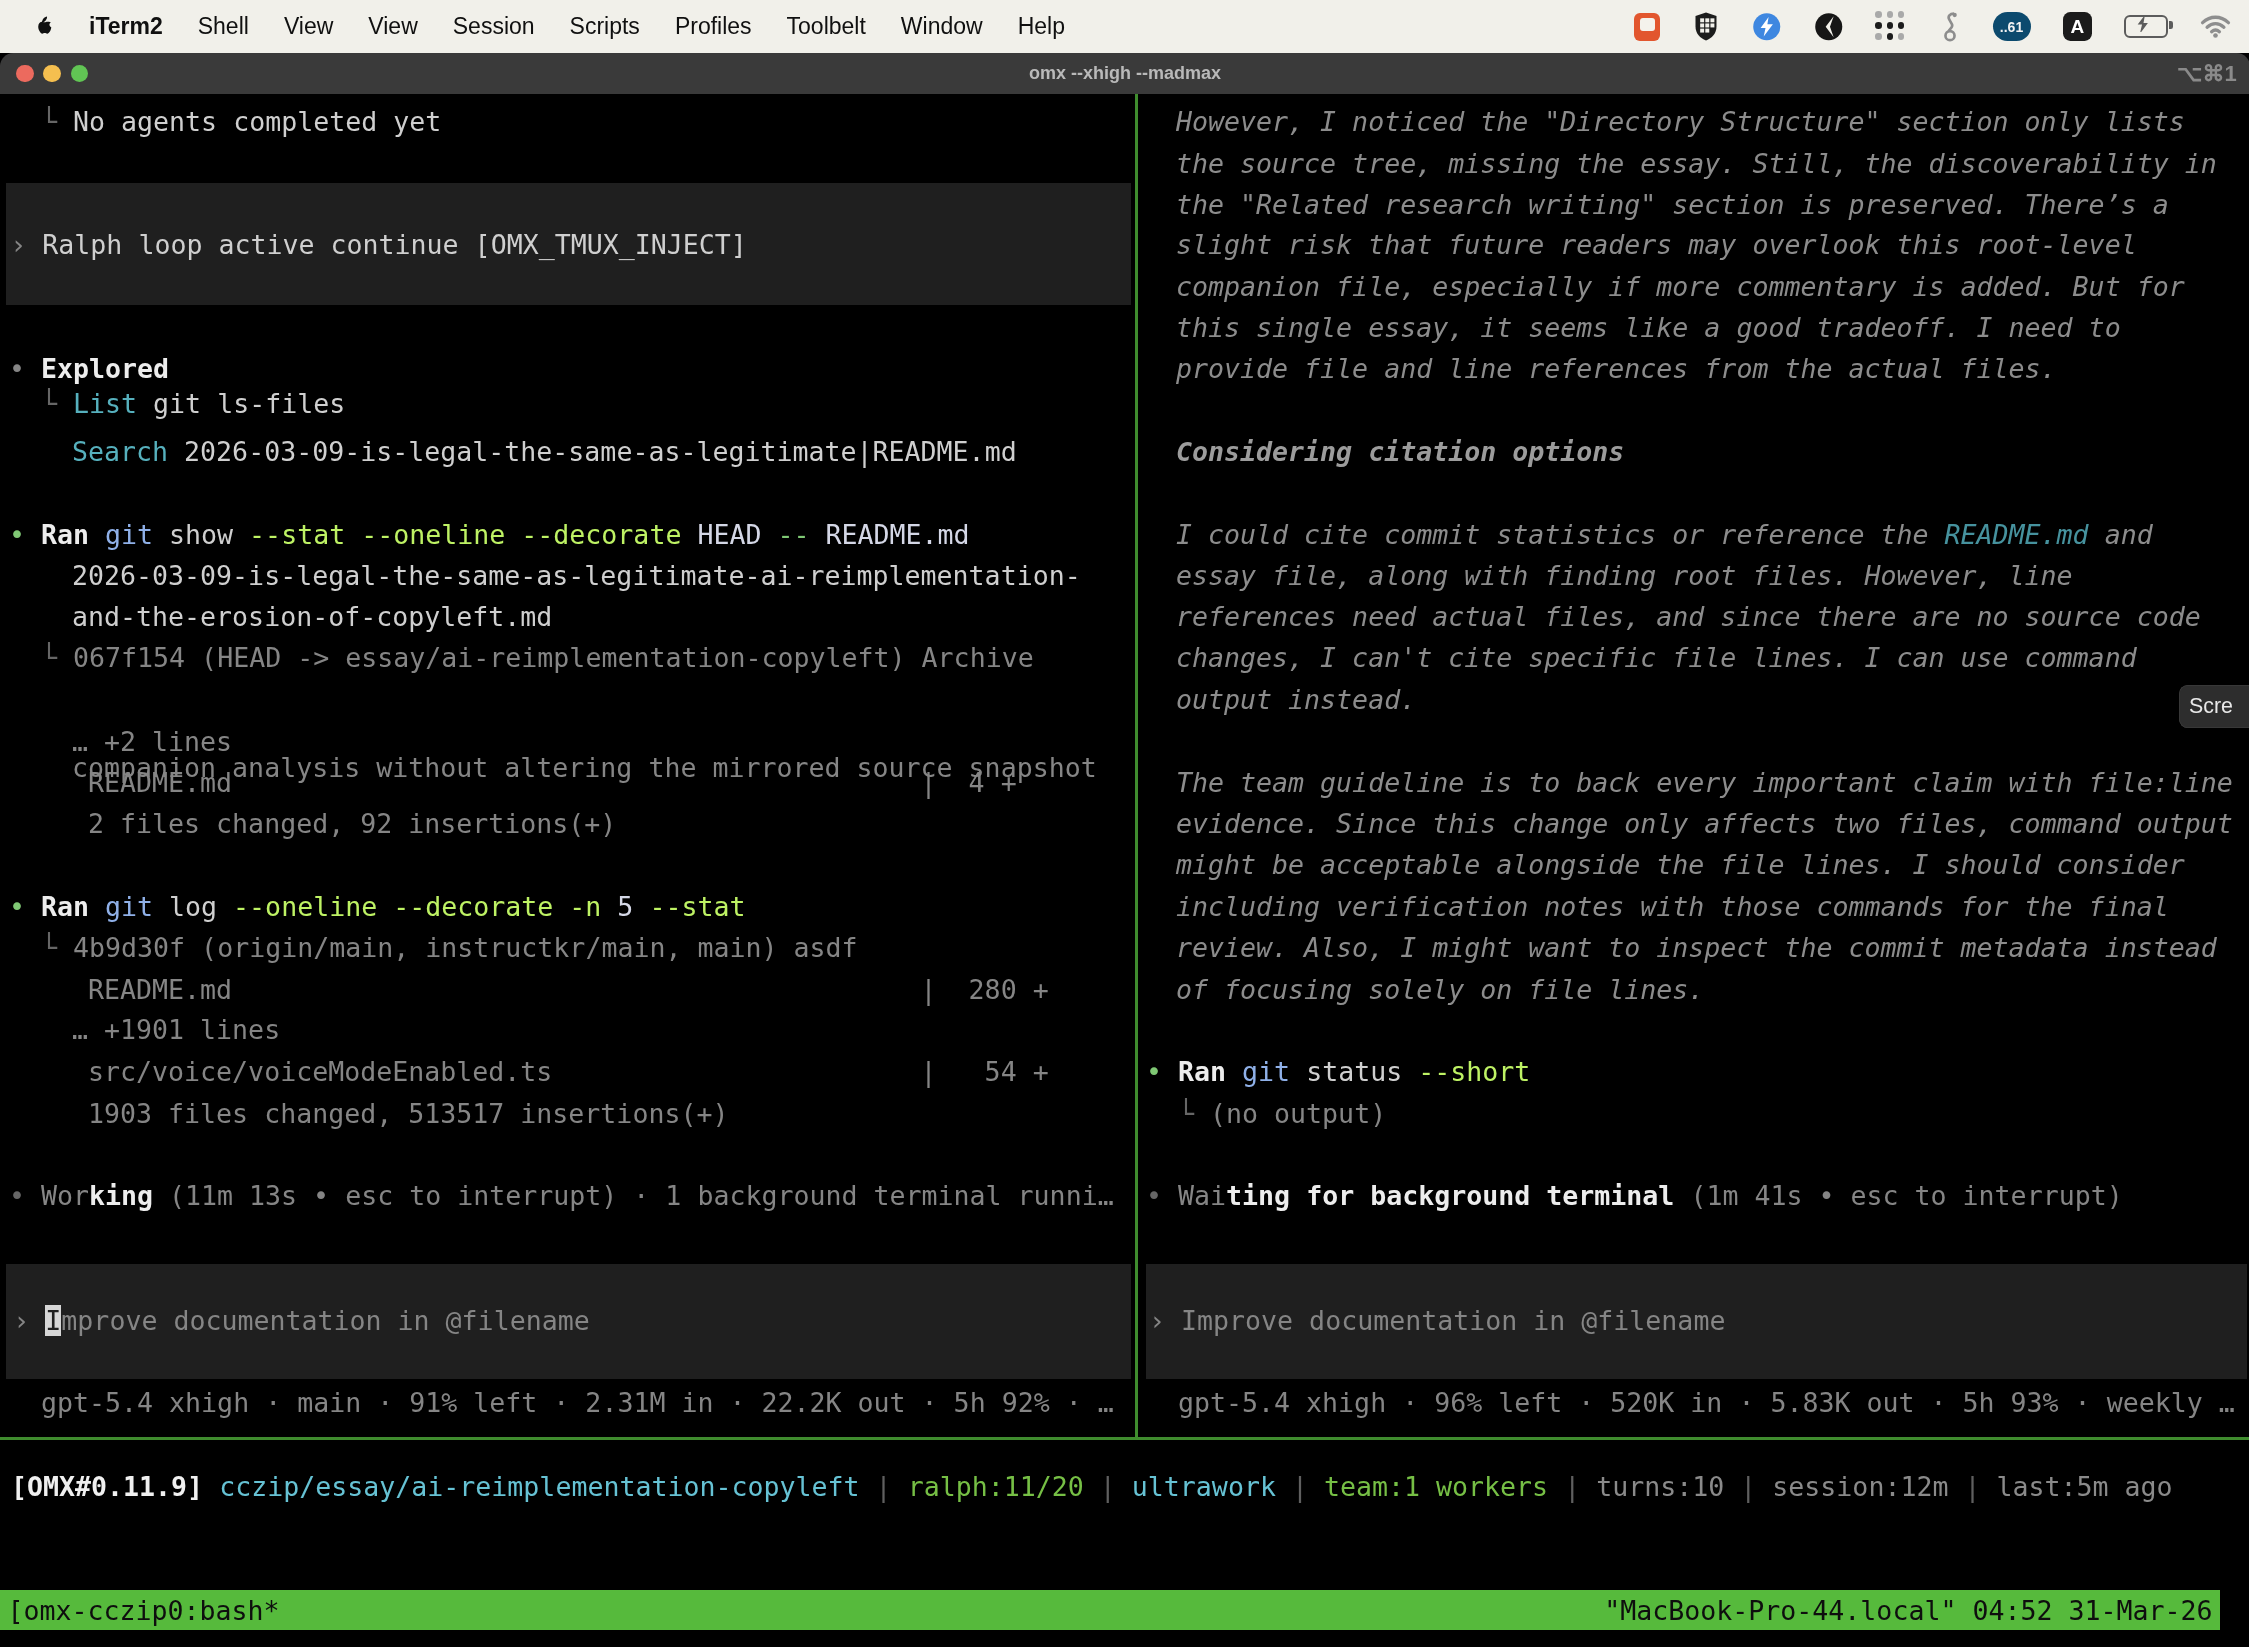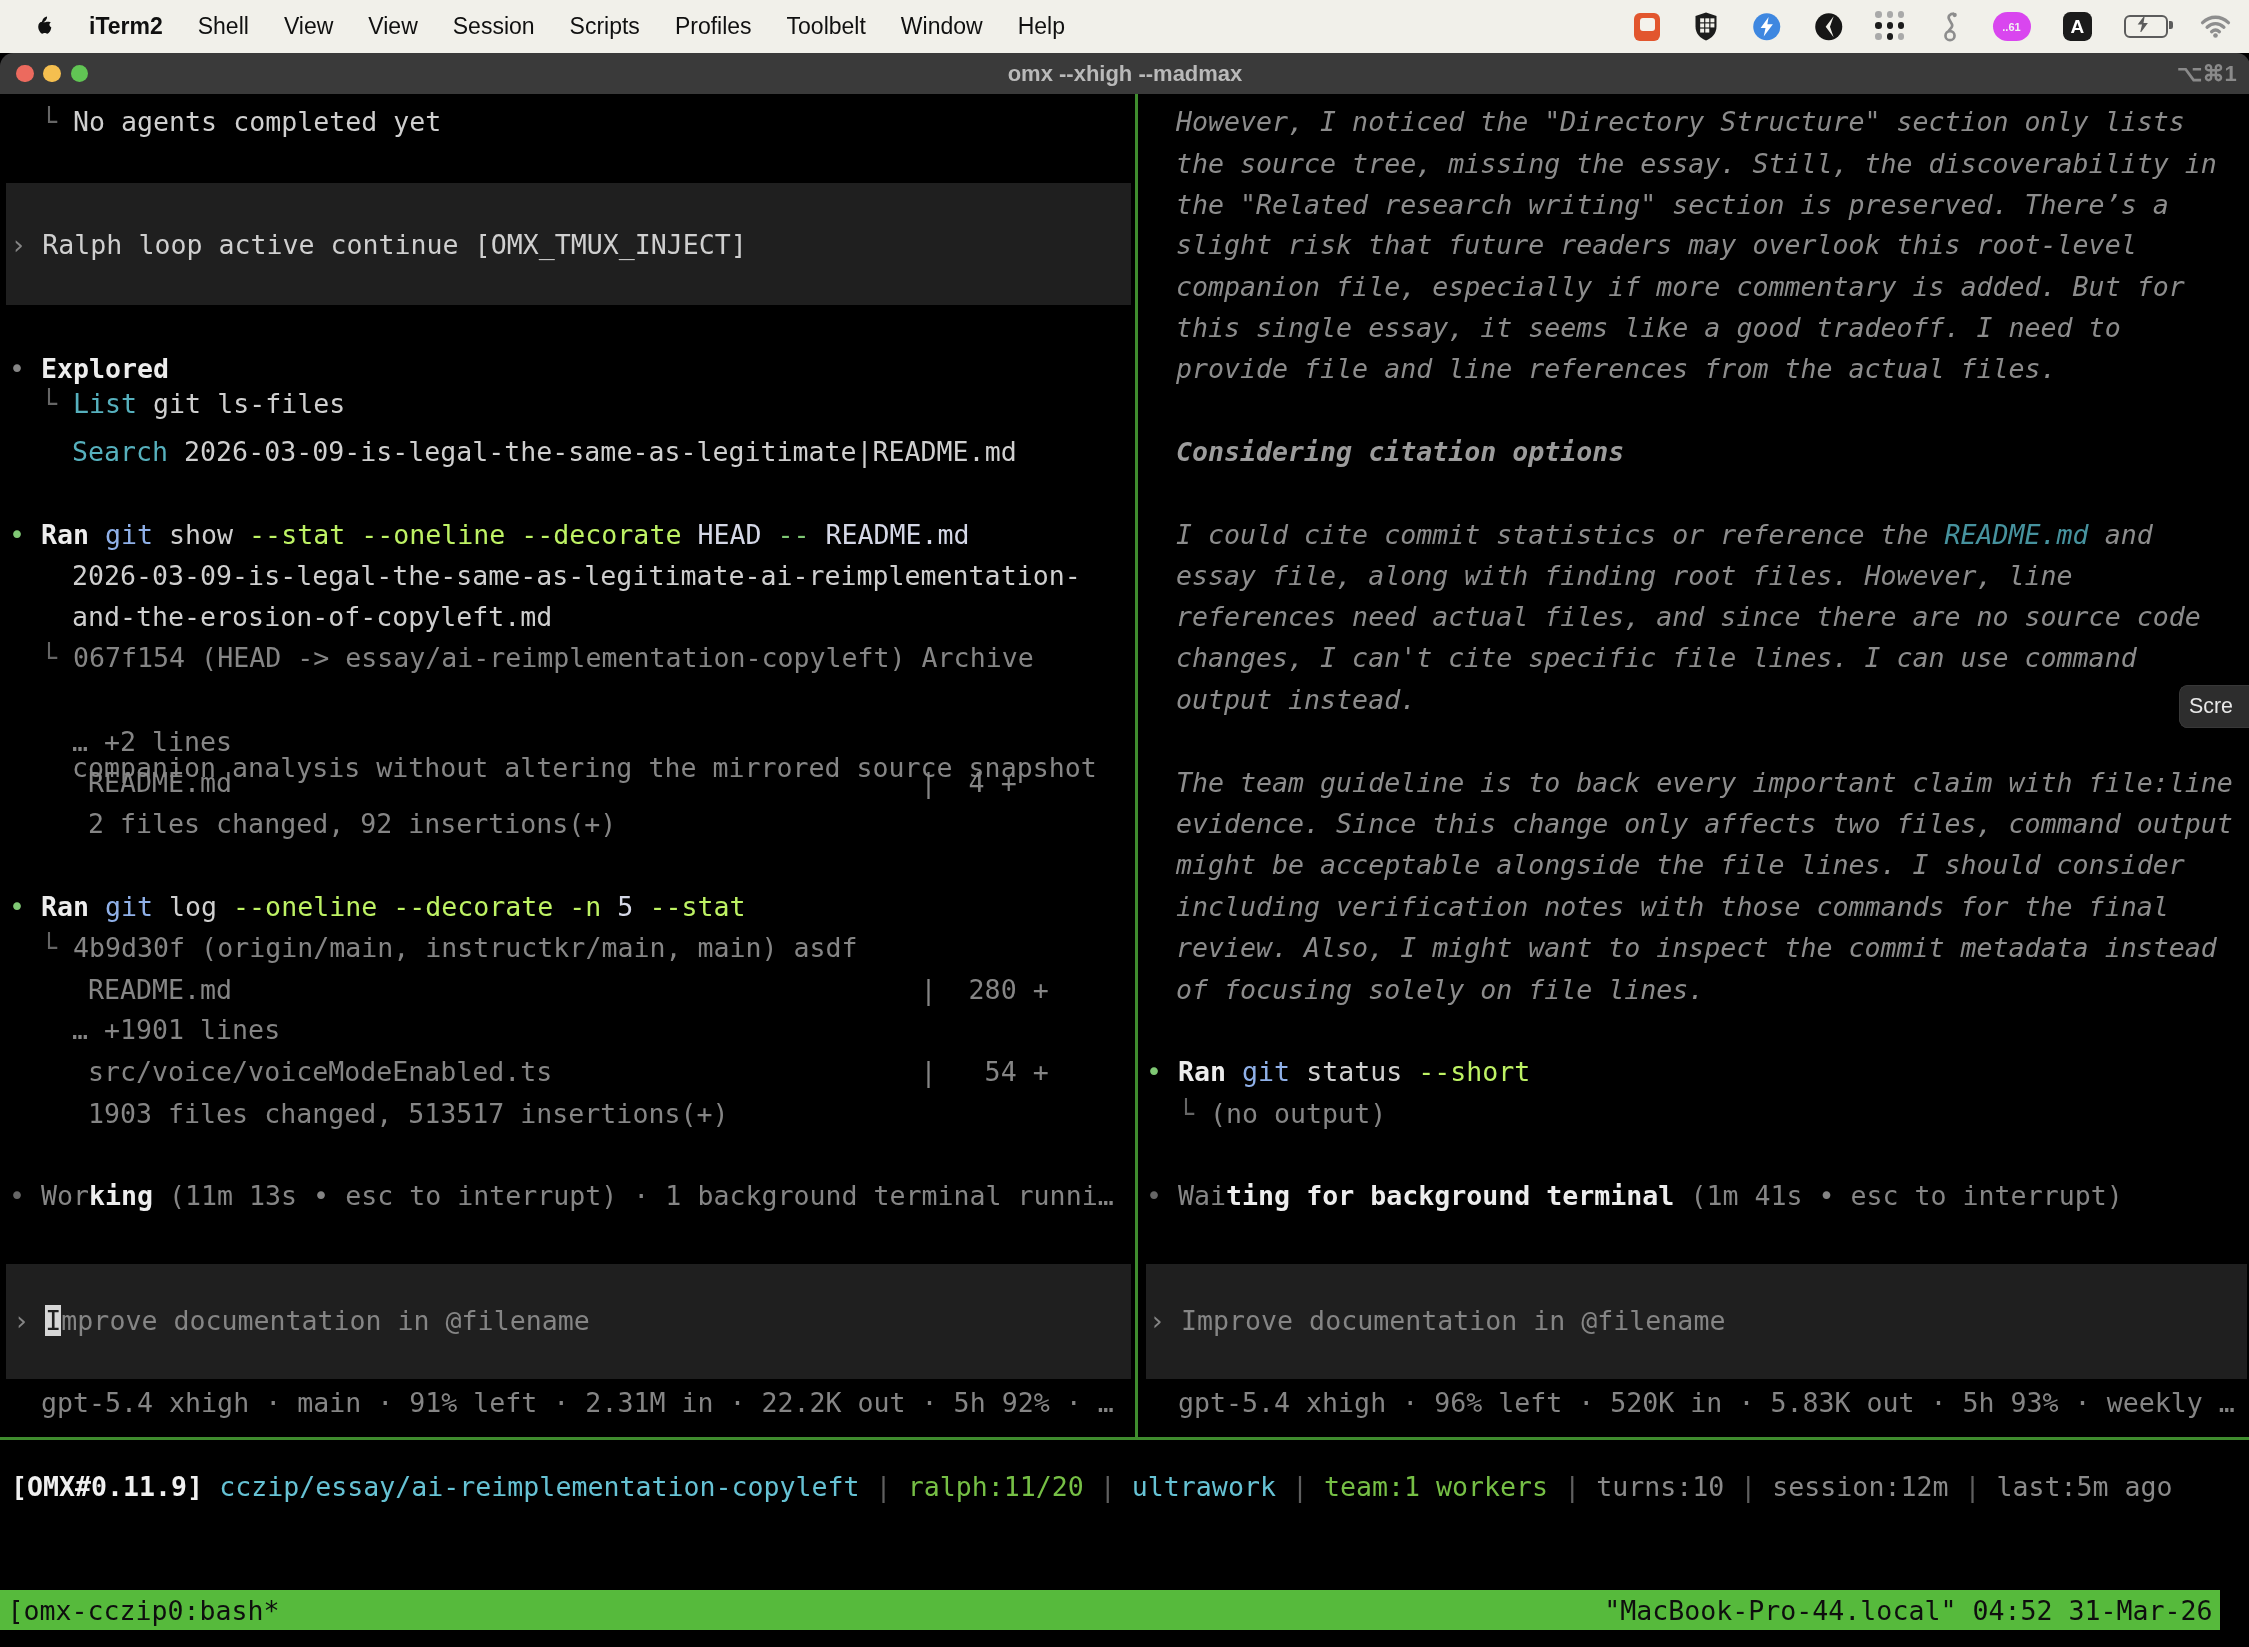--- a/index.html
+++ b/index.html
@@ -12,39 +12,39 @@
            font-size:23px;color:#101010;z-index:30;}
   .apple{margin-left:32px;display:flex;align-items:center;}
   .menu-items{display:flex;align-items:center;}
   .mitem{margin-left:35px;}
   .mitem.mbold{font-weight:700;}
   .micons{margin-left:auto;display:flex;align-items:center;gap:32px;margin-right:19px;}
   .micon{display:flex;align-items:center;justify-content:center;}
   .chatic{width:26.6px;height:28px;background:#e2562e;border-radius:5.9px;position:relative;}
   .chatic:after{content:"";position:absolute;left:5.9px;top:5.2px;width:14.8px;height:13.3px;background:#f4f2ec;border-radius:3px;}
   .chatic:before{content:"";position:absolute;left:4.4px;bottom:-4.4px;border:5.2px solid transparent;border-top-color:#e2562e;}
-  .badge61{min-width:32px;height:29.5px;background:#d946ef;border-radius:14.8px;color:#f2f2f2;
-           font-size:11px;display:flex;align-items:center;justify-content:center;font-weight:700;padding:0 3px;}
+  .badge61{min-width:32px;height:29.5px;background:#0c4a6e;border-radius:14.8px;color:#f2f2f2;
+           font-size:14px;display:flex;align-items:center;justify-content:center;font-weight:700;padding:0 3px;}
   .abadge{width:29.5px;height:29.5px;background:#1b1b1b;border-radius:7.4px;color:#fff;
           font-weight:700;font-size:19px;display:flex;align-items:center;justify-content:center;}
   .dots{display:grid;grid-template-columns:repeat(3,8.9px);grid-template-rows:repeat(3,8.9px);gap:2.2px;}
   .dots i{width:6.6px;height:6.6px;border-radius:50%;display:block;}
   .battery{position:relative;width:40px;height:19px;border:2.2px solid #5c5c5c;border-radius:5.9px;}
   .battery:after{content:"";position:absolute;right:-6.6px;top:4.4px;width:3.7px;height:7.4px;background:#5c5c5c;border-radius:0 2.2px 2.2px 0;}
 
   
   .titlebar{position:absolute;top:53px;left:0;width:2250px;height:41px;background:#3a3a3a;
             border-radius:13.3px 13.3px 0 0;z-index:20;}
   .lights{position:absolute;left:16px;top:11.8px;display:flex;gap:9.6px;}
   .light{width:17.7px;height:17.7px;border-radius:50%;}
   .l-red{background:#ec6a5e;}
   .l-yellow{background:#f5bf4f;}
   .l-green{background:#61c554;}
   .wtitle{position:absolute;left:50%;top:0;transform:translateX(-50%);height:57px;line-height:41px;
-          color:#b9b9b9;font-family:"Liberation Sans",sans-serif;font-weight:700;font-size:22px;}
+          color:#b9b9b9;font-family:"Liberation Sans",sans-serif;font-weight:700;font-size:18px;}
   .wshort{position:absolute;right:13.3px;top:0;height:41px;line-height:41px;color:#8a8a8a;
           font-family:"Liberation Sans",sans-serif;font-weight:600;font-size:22px;}
 
   
   .term{position:absolute;top:94px;left:0;width:2250px;height:1553px;background:#000;
         font-size:26.6px;line-height:41px;}
   .tline{position:absolute;white-space:pre;height:41px;z-index:5;}
   .box{position:absolute;background:#1f1f1f;z-index:1;}
   #ralph-box{left:5.9px;top:89px;width:1125px;height:122px;}
   #prompt-box-left{left:5.9px;top:1170px;width:1125px;height:115px;}

